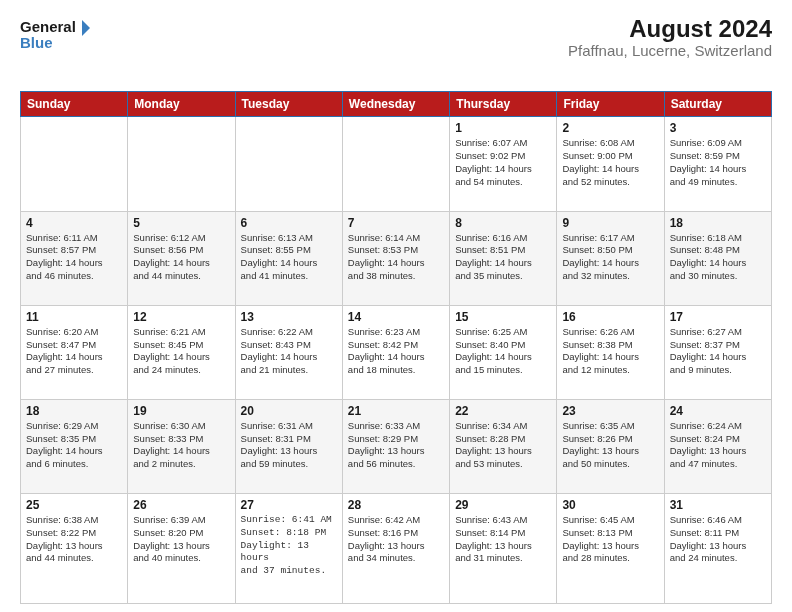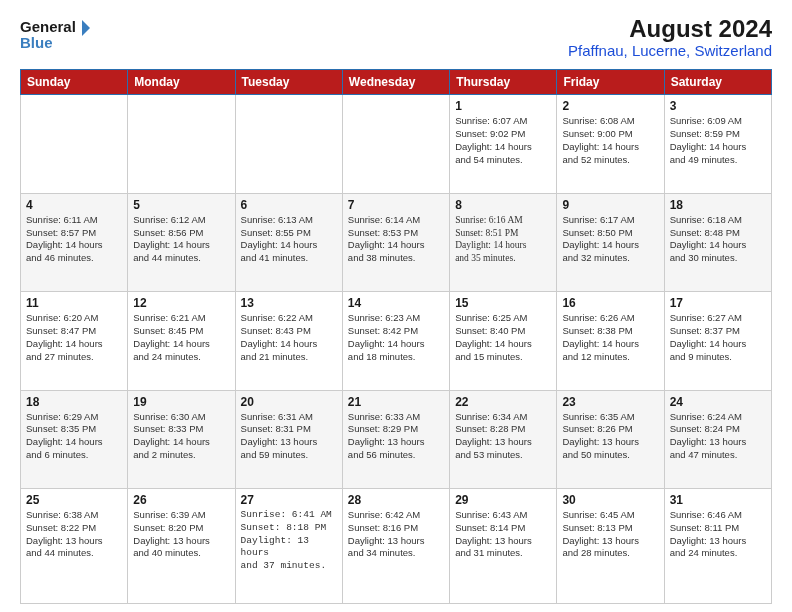--- a/index.html
+++ b/index.html
@@ -9,20 +9,21 @@
       width: 792px;
       height: 612px;
       overflow: hidden;
     }
     .page {
       width: 792px;
       height: 612px;
       padding: 16px 20px 8px 20px;
       display: flex;
       flex-direction: column;
+      gap: 22px;
     }
     .header {
       display: flex;
       justify-content: space-between;
       align-items: flex-start;
       margin-bottom: 10px;
     }
     .logo {
       display: flex;
       align-items: center;
@@ -32,21 +33,21 @@
       text-align: right;
     }
     .main-title {
       font-size: 24px;
       font-weight: bold;
       color: #1a1a1a;
       line-height: 1.1;
     }
     .subtitle {
       font-size: 15px;
-      color: #1d4ed8;
+      color: #737373;
       text-align: center;
     }
     .calendar-table {
       width: 100%;
       border-collapse: collapse;
       flex: 1;
       font-size: 10px;
     }
     .calendar-table thead th {
       background-color: #b91c1c;
@@ -165,21 +166,21 @@
           </td>
           <td>
             <span class="day-number">7</span>
             <div class="day-info" style="white-space: pre-line;">Sunrise: 6:14 AM
 Sunset: 8:53 PM
 Daylight: 14 hours
 and 38 minutes.</div>
           </td>
           <td>
             <span class="day-number">8</span>
-            <div class="day-info" style="white-space: pre-line; font-family: Liberation Serif, serif;">Sunrise: 6:16 AM
+            <div class="day-info" style="white-space: pre-line;">Sunrise: 6:16 AM
 Sunset: 8:51 PM
 Daylight: 14 hours
 and 35 minutes.</div>
           </td>
           <td>
             <span class="day-number">9</span>
             <div class="day-info" style="white-space: pre-line;">Sunrise: 6:17 AM
 Sunset: 8:50 PM
 Daylight: 14 hours
 and 32 minutes.</div>

